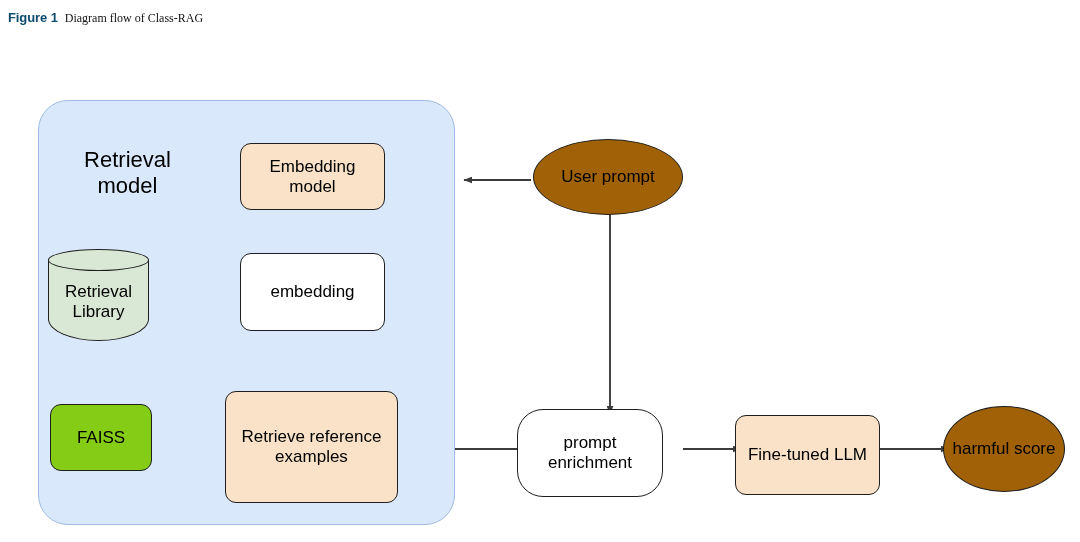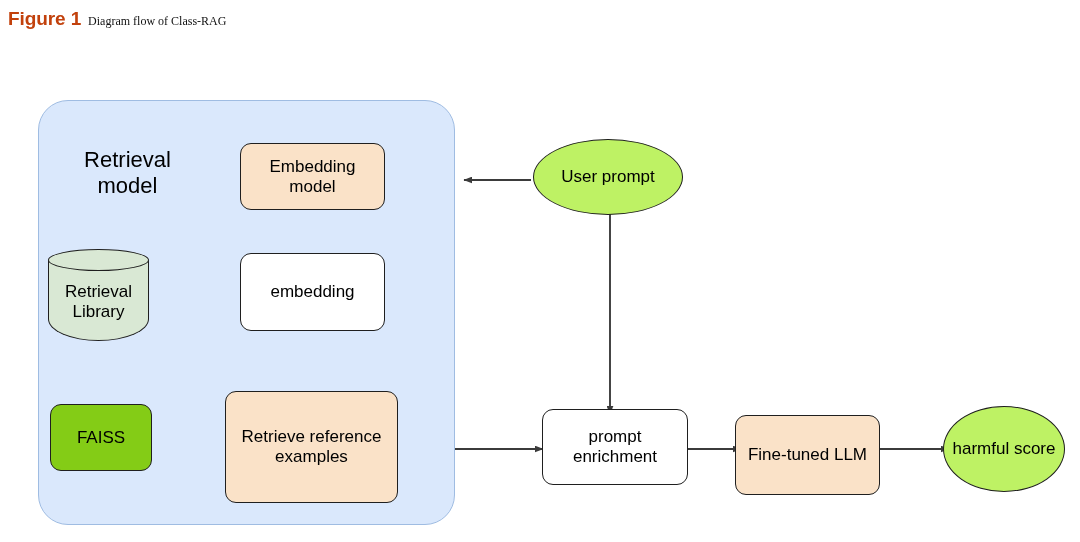--- a/index.html
+++ b/index.html
@@ -20,22 +20,22 @@
   #caption {
     position: absolute;
     left: 8px;
     top: 9px;
     white-space: nowrap;
     line-height: 1;
   }
   #caption .fig-label {
     font-family: "Liberation Sans", sans-serif;
     font-weight: bold;
-    font-size: 19px;
-    color: #c2410c;
+    font-size: 13px;
+    color: #0c4a6e;
     letter-spacing: -0.1px;
   }
   #caption .fig-text {
     font-family: "Liberation Serif", serif;
     font-size: 12px;
     color: #111;
     margin-left: 7px;
   }
 
   
@@ -76,21 +76,21 @@
   .rbox {
     border: 1.7px solid #1f1f1f;
     border-radius: 11px;
     font-size: 17px;
   }
   .rbox.white  { background: #ffffff; }
   .rbox.peach  { background: #fae2c8; }
   .rbox.yellow { background: #84cc16; }
 
   .ellipse {
-    background: #bef264;
+    background: #a16207;
     border: 1.6px solid #1f1f1f;
     border-radius: 50%;
     font-size: 17px;
   }
 
   .group-title {
     position: absolute;
     font-size: 22px;
     line-height: 1.2;
     text-align: center;
@@ -233,21 +233,21 @@
     <div>
       <span>Retrieve reference</span><br>
       <span>examples</span>
     </div>
   </div>
 
   <div class="node ellipse" style="left:533px; top:139px; width:150px; height:76px;">
     <span>User prompt</span>
   </div>
 
-  <div class="node rbox white" style="left:542px; top:409px; width:146px; height:76px;">
+  <div class="node rbox white" style="left:517px; top:409px; width:146px; height:88px;border-radius:26px;">
     <div>
       <span>prompt</span><br>
       <span>enrichment</span>
     </div>
   </div>
 
   <div class="node rbox peach" style="left:735px; top:415px; width:145px; height:80px;">
     <span>Fine-tuned LLM</span>
   </div>
 

